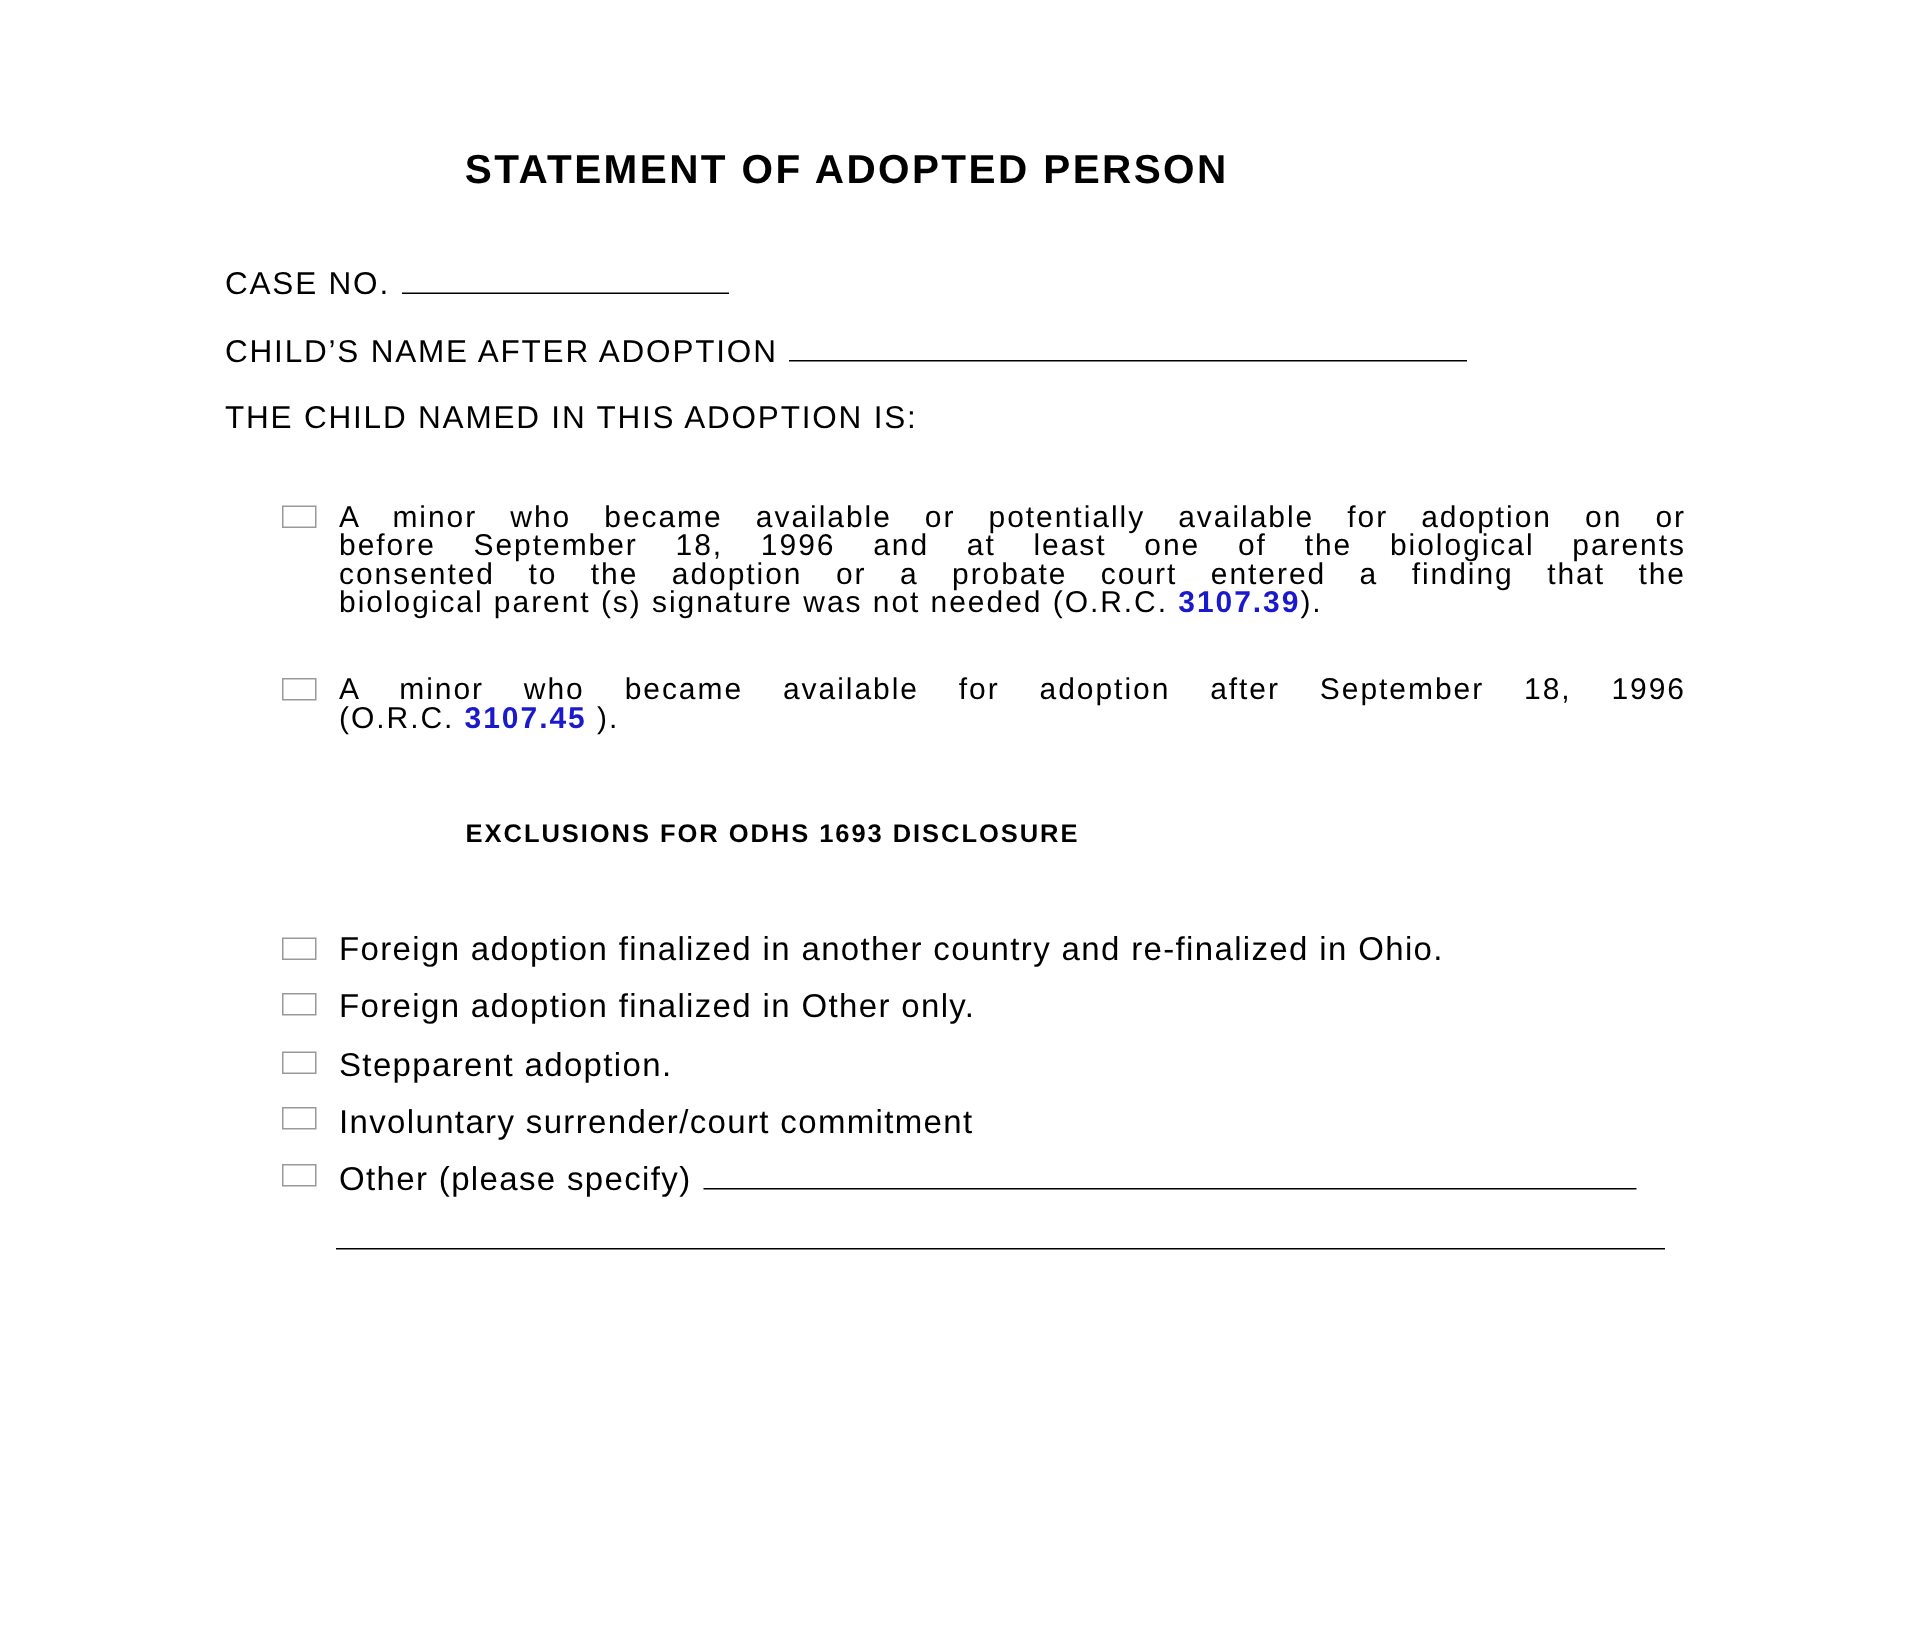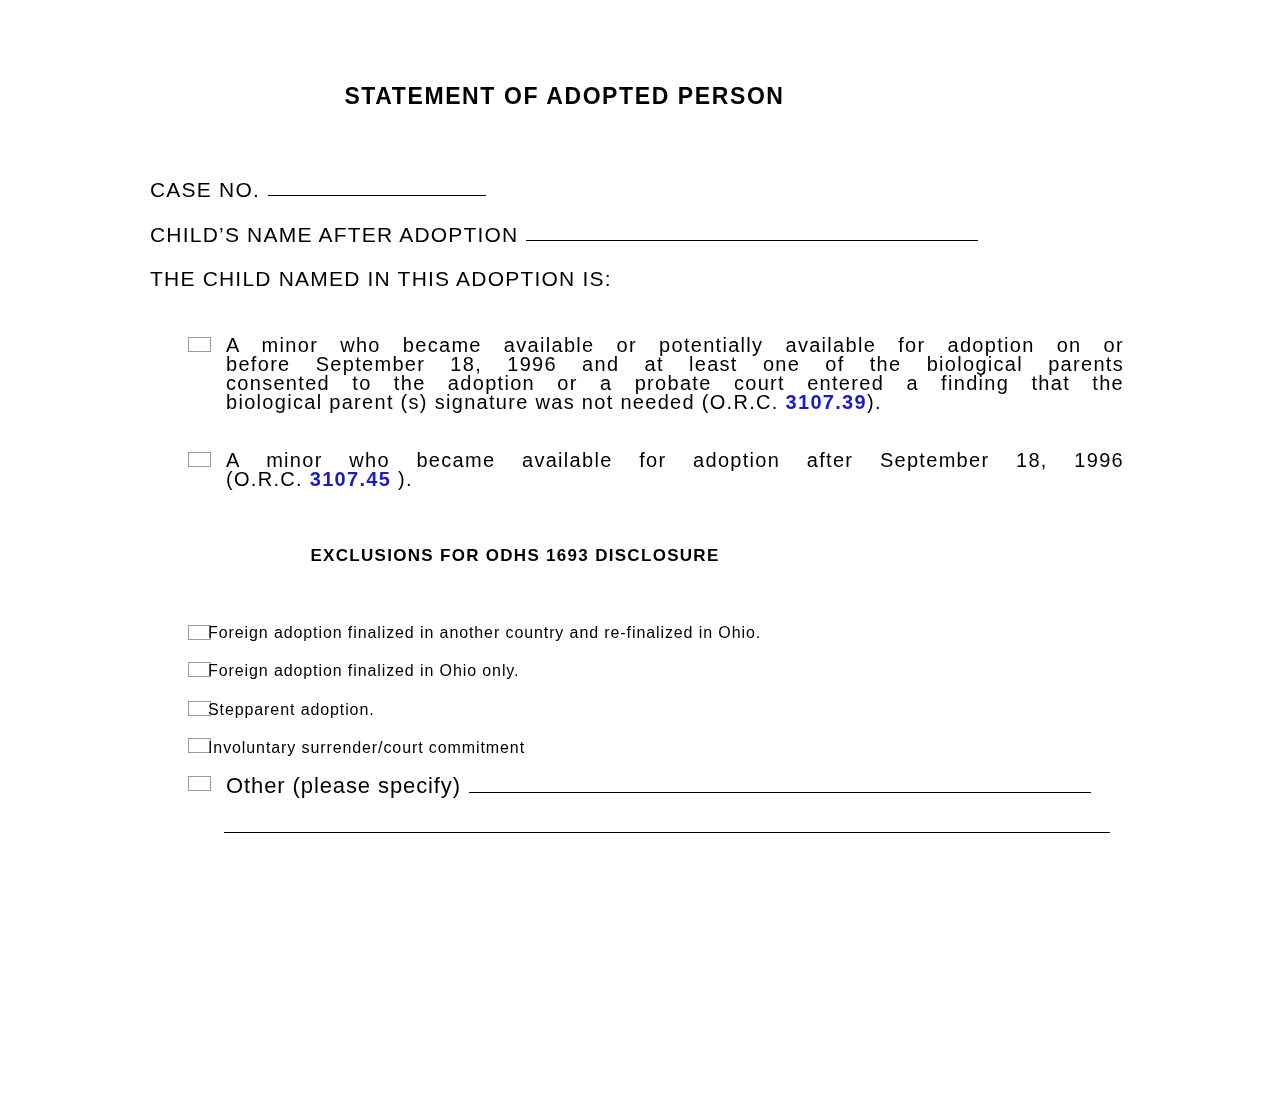--- a/index.html
+++ b/index.html
@@ -10,23 +10,23 @@
     body {
       width: 1275px;
       height: 1100px;
       position: relative;
       overflow: hidden;
       font-family: "Liberation Sans", "DejaVu Sans", sans-serif;
       color: #000;
     }
     .abs { position: absolute; }
     .title {
-      left: 0; width: 1129px; top: 80px;
+      left: 0; width: 1129px; top: 97px;
       text-align: center;
-      font-size: 23px;
+      font-size: 27px;
       font-weight: bold;
       letter-spacing: 1.6px;
       line-height: 32px;
     }
     .field-line {
       left: 150px;
       font-size: 21px;
       letter-spacing: 1.2px;
       line-height: 26px;
       white-space: nowrap;
@@ -67,22 +67,22 @@
     .section-head {
       left: 0; width: 1030px; top: 545px;
       text-align: center;
       font-size: 17px;
       font-weight: bold;
       letter-spacing: 1.3px;
       line-height: 22px;
     }
     .excl-label {
       position: absolute;
-      left: 208px;
-      font-size: 16px;
+      left: 226px;
+      font-size: 22px;
       letter-spacing: 0.9px;
       line-height: 20px;
       white-space: nowrap;
     }
     .other-row {
       position: absolute;
       left: 226px;
       top: 776px;
       display: flex;
       align-items: flex-end;
@@ -140,21 +140,21 @@
     <span class="line">A minor who became available for adoption after September 18, 1996</span>
     <span class="line" style="text-align:center; text-align-last:left;"><span>(O.R.C. </span><span class="ref">3107.45</span><span> ).</span></span>
   </div>
 
   <div class="abs section-head">EXCLUSIONS FOR ODHS 1693 DISCLOSURE</div>
 
   <div class="checkbox" style="left:188px; top:625px;"></div>
   <div class="excl-label" style="top:623px;">Foreign adoption finalized in another country and re-finalized in Ohio.</div>
 
   <div class="checkbox" style="left:188px; top:662px;"></div>
-  <div class="excl-label" style="top:661px;">Foreign adoption finalized in Ohio only.</div>
+  <div class="excl-label" style="top:661px;">Foreign adoption finalized in Other only.</div>
 
   <div class="checkbox" style="left:188px; top:701px;"></div>
   <div class="excl-label" style="top:700px;">Stepparent adoption.</div>
 
   <div class="checkbox" style="left:188px; top:738px;"></div>
   <div class="excl-label" style="top:738px;">Involuntary surrender/court commitment</div>
 
   <div class="checkbox" style="left:188px; top:776px;"></div>
   <div class="other-row">
     <span>Other (please specify)</span>

